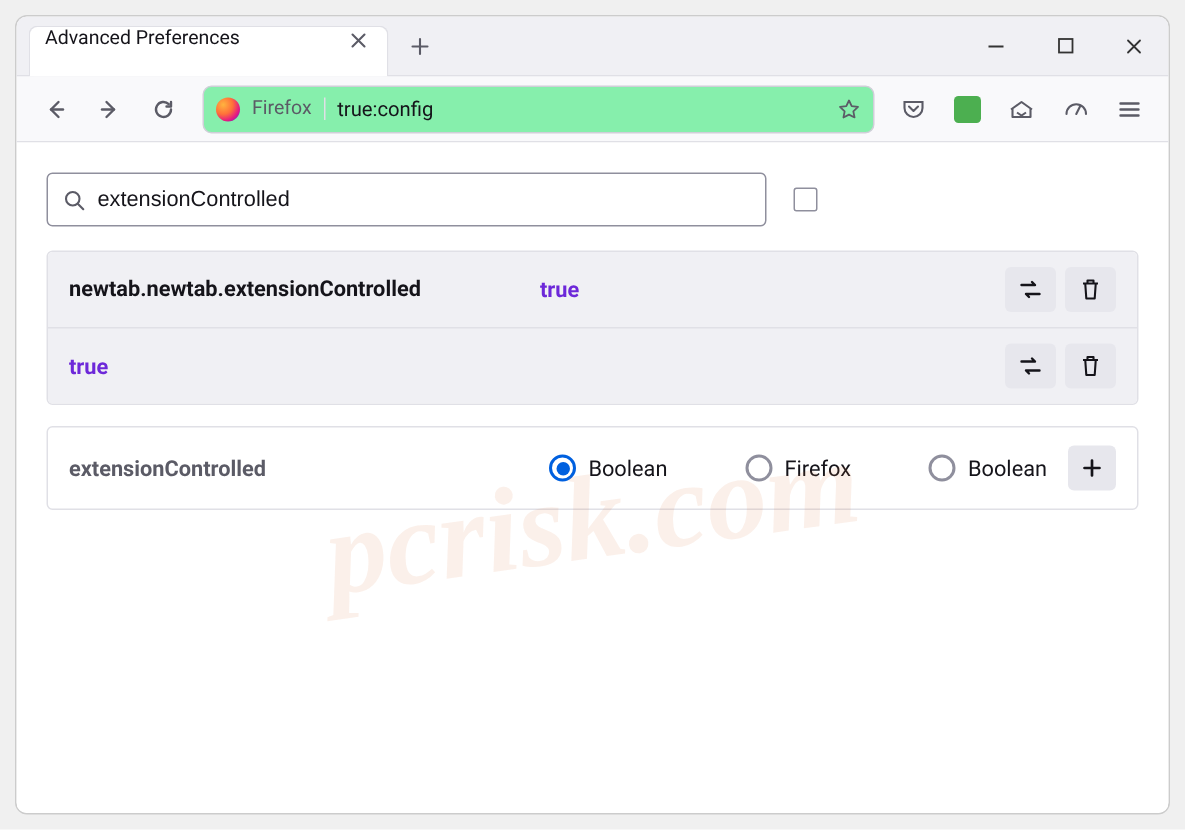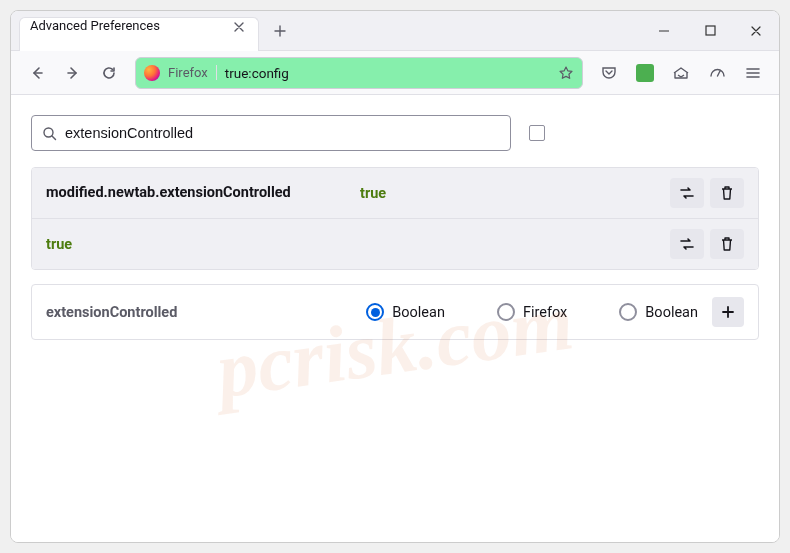--- a/index.html
+++ b/index.html
@@ -226,21 +226,21 @@
       font-size: 14.5px;
       font-weight: 700;
       color: #15141a;
       width: 300px;
       word-break: break-word;
       line-height: 1.3;
     }
     .pref-value {
       font-size: 14.5px;
       font-weight: 700;
-      color: #4d7c0f;
+      color: #6d28d9;
       flex: 1;
     }
     .pref-actions {
       display: flex;
       gap: 6px;
     }
     .pref-btn {
       width: 34px;
       height: 30px;
       background: #e7e7ed;
@@ -408,21 +408,21 @@
         </span>
         <input class="search-input" value="extensionControlled" style="">
       </div>
       <label class="checkbox-label">
         <span class="checkbox"></span>
       </label>
     </div>
 
     <div class="pref-group">
       <div class="pref-row">
-        <div class="pref-name">modified.newtab.extensionControlled</div>
+        <div class="pref-name">newtab.newtab.extensionControlled</div>
         <div class="pref-value">true</div>
         <div class="pref-actions">
           <div class="pref-btn">
             <svg width="18" height="14" viewBox="0 0 18 14">
                 <path d="M3 4h9l-2-2M15 10H6l2 2" stroke="currentColor" stroke-width="1.6" fill="none" stroke-linecap="round" stroke-linejoin="round"></path>
               </svg>
           </div>
           <div class="pref-btn">
             <svg width="14" height="16" viewBox="0 0 14 16">
                 <path d="M2 4h10M5 4V2h4v2M3.5 4l.7 10h5.6l.7-10" stroke="currentColor" stroke-width="1.4" fill="none" stroke-linejoin="round"></path>

